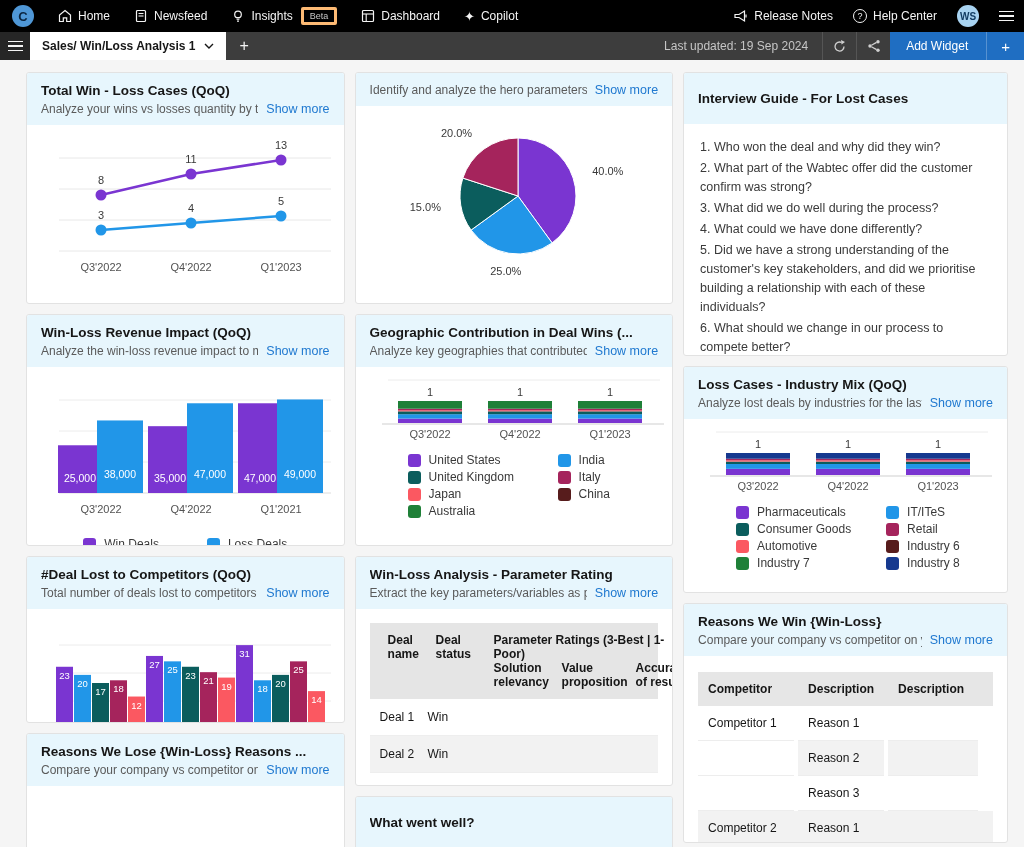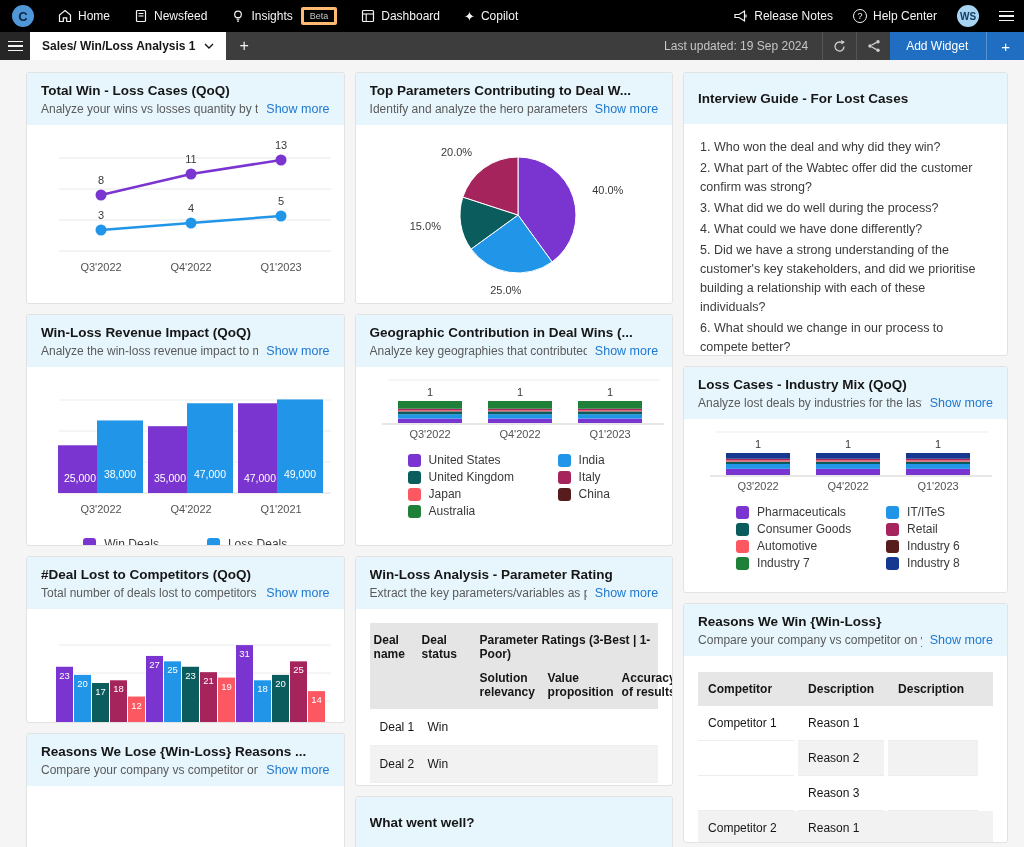--- a/index.html
+++ b/index.html
@@ -46,21 +46,21 @@
   .card-body { flex:1; overflow:hidden; padding:8px 12px 0; }
 
   .axis-label { text-align:center; font-size:11px; color:#525252; margin-top:-6px; }
   .legend-row { display:flex; justify-content:center; gap:48px; margin-top:10px; }
   .legend-grid { display:grid; grid-template-columns:150px 140px; row-gap:3px; margin:8px 0 0 40px; }
   .legend-item { display:flex; align-items:center; gap:8px; font-size:12px; color:#393939; }
   .sw { width:13px; height:13px; border-radius:3px; flex:0 0 auto; }
 
   
   .ptable { margin:6px 2px 0; font-size:12px; color:#161616; }
-  .ptable .hgrid { background:#e5e5e5; display:grid; grid-template-columns:48px 58px 68px 74px 62px; padding:10px 0 10px 4px; row-gap:10px; }
+  .ptable .hgrid { background:#e5e5e5; display:grid; grid-template-columns:48px 58px 68px 74px 62px; padding:10px 0 10px 18px; }
   .ptable .hgrid b { font-weight:bold; padding-right:8px; }
   .ptable .row { display:grid; grid-template-columns:48px 58px 68px 74px 62px; padding:11px 0 11px 10px; border-bottom:1px solid #eee; }
   .ptable .row.shade { background:#f2f2f2; }
   .rtable { margin:8px 2px 0; font-size:12px; color:#161616; }
   .rtable .hrow { background:#e6e6e6; display:grid; grid-template-columns:96px 86px 90px; padding:10px 10px; font-weight:bold; column-gap:4px;}
   .rtable .drow { display:grid; grid-template-columns:96px 86px 90px; column-gap:4px; }
   .rtable .drow > div { padding:10px 10px; }
   .rtable .cell-shade { background:#f2f2f2; }
 
   .guide { padding:14px 16px 0; font-size:12.5px; color:#3a3a3a; line-height:1.52; }
@@ -324,21 +324,20 @@
             <span class="show-more">Show more</span>
           </div>
         </div>
 
       </div>
     </div>
 
     <div class="col">
       <div class="card" style="height:232px;">
         <div class="card-header">
-          <div class="card-title">Top Parameters Contributing to Deal W...</div>
           <div class="sub-row">
             <span class="card-sub">Identify and analyze the hero parameters of your busin...</span>
             <span class="show-more">Show more</span>
           </div>
         </div>
         <div class="card-body"><svg width="300" height="164">
               <path d="M150 82 L150 24 A58 58 0 0 1 184.09154463296343 128.92298567374695 Z" fill="#7a35d1" stroke="#fff" stroke-width="1"></path>
               <text x="224.18240827102198" y="61.20569143312905" font-size="11" fill="#393939" text-anchor="start">40.0%</text>
               <path d="M150 82 L184.09154463296343 128.92298567374695 A58 58 0 0 1 103.07701432625305 116.09154463296345 Z" fill="#2196e8" stroke="#fff" stroke-width="1"></path>
               <text x="137.79811172686198" y="161.05200222582562" font-size="11" fill="#393939" text-anchor="middle">25.0%</text>

